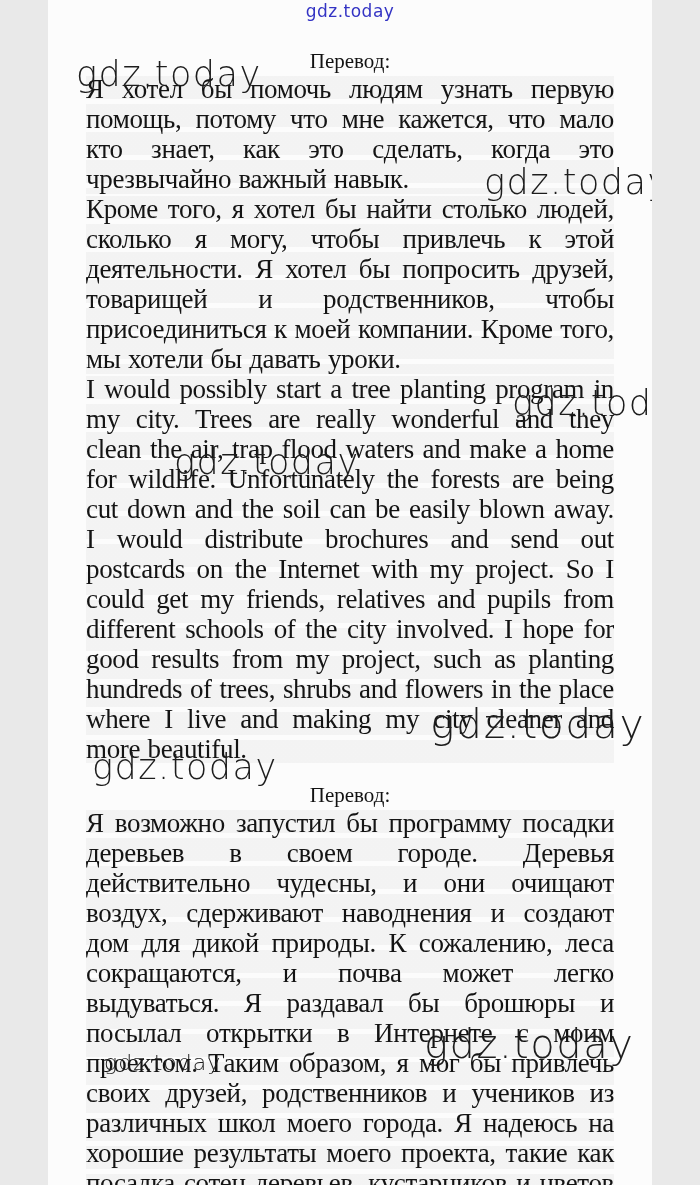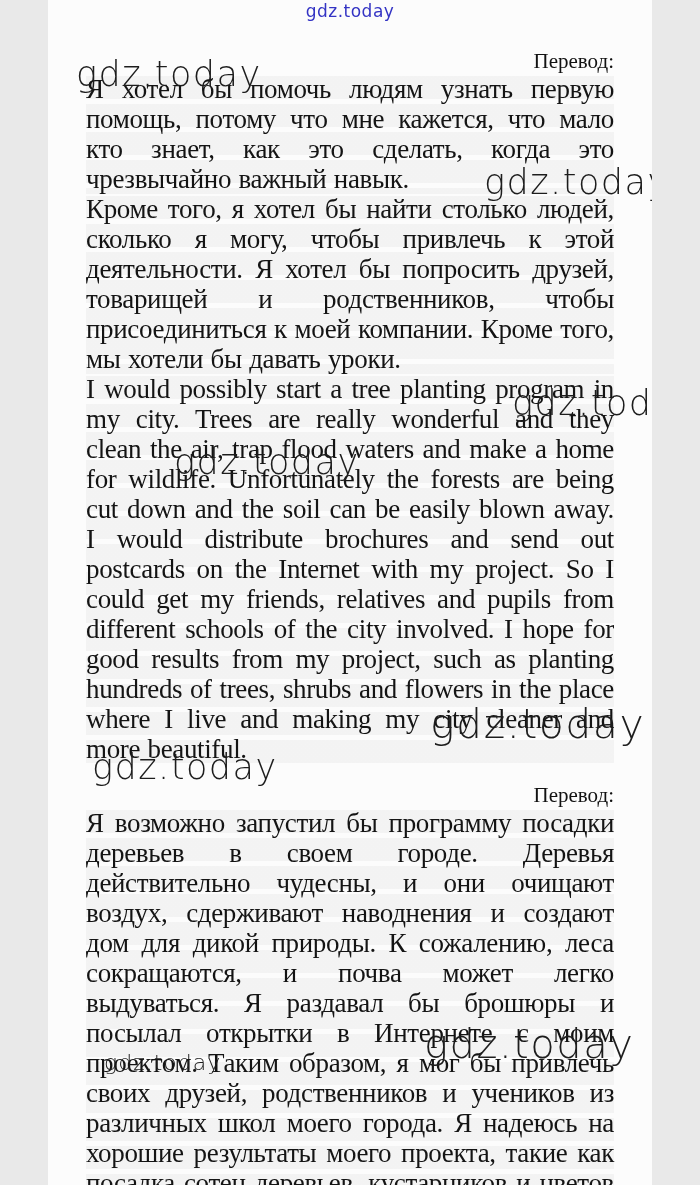--- a/index.html
+++ b/index.html
@@ -12,21 +12,21 @@
     font-family:"Liberation Serif", serif;
     color:#141414;
   }
   .content{
     position:relative;
     padding:0 38px;
     z-index:1;
   }
   .heading{
     margin:0;
-    text-align:right;
+    text-align:center;
     font-size:21px;
     line-height:26px;
     font-weight:normal;
     color:#121212;
   }
   .heading.h1{ padding-top:48px; }
   .heading.h2{ margin-top:18px; }
   p.body{
     margin:0;
     font-size:27px;

